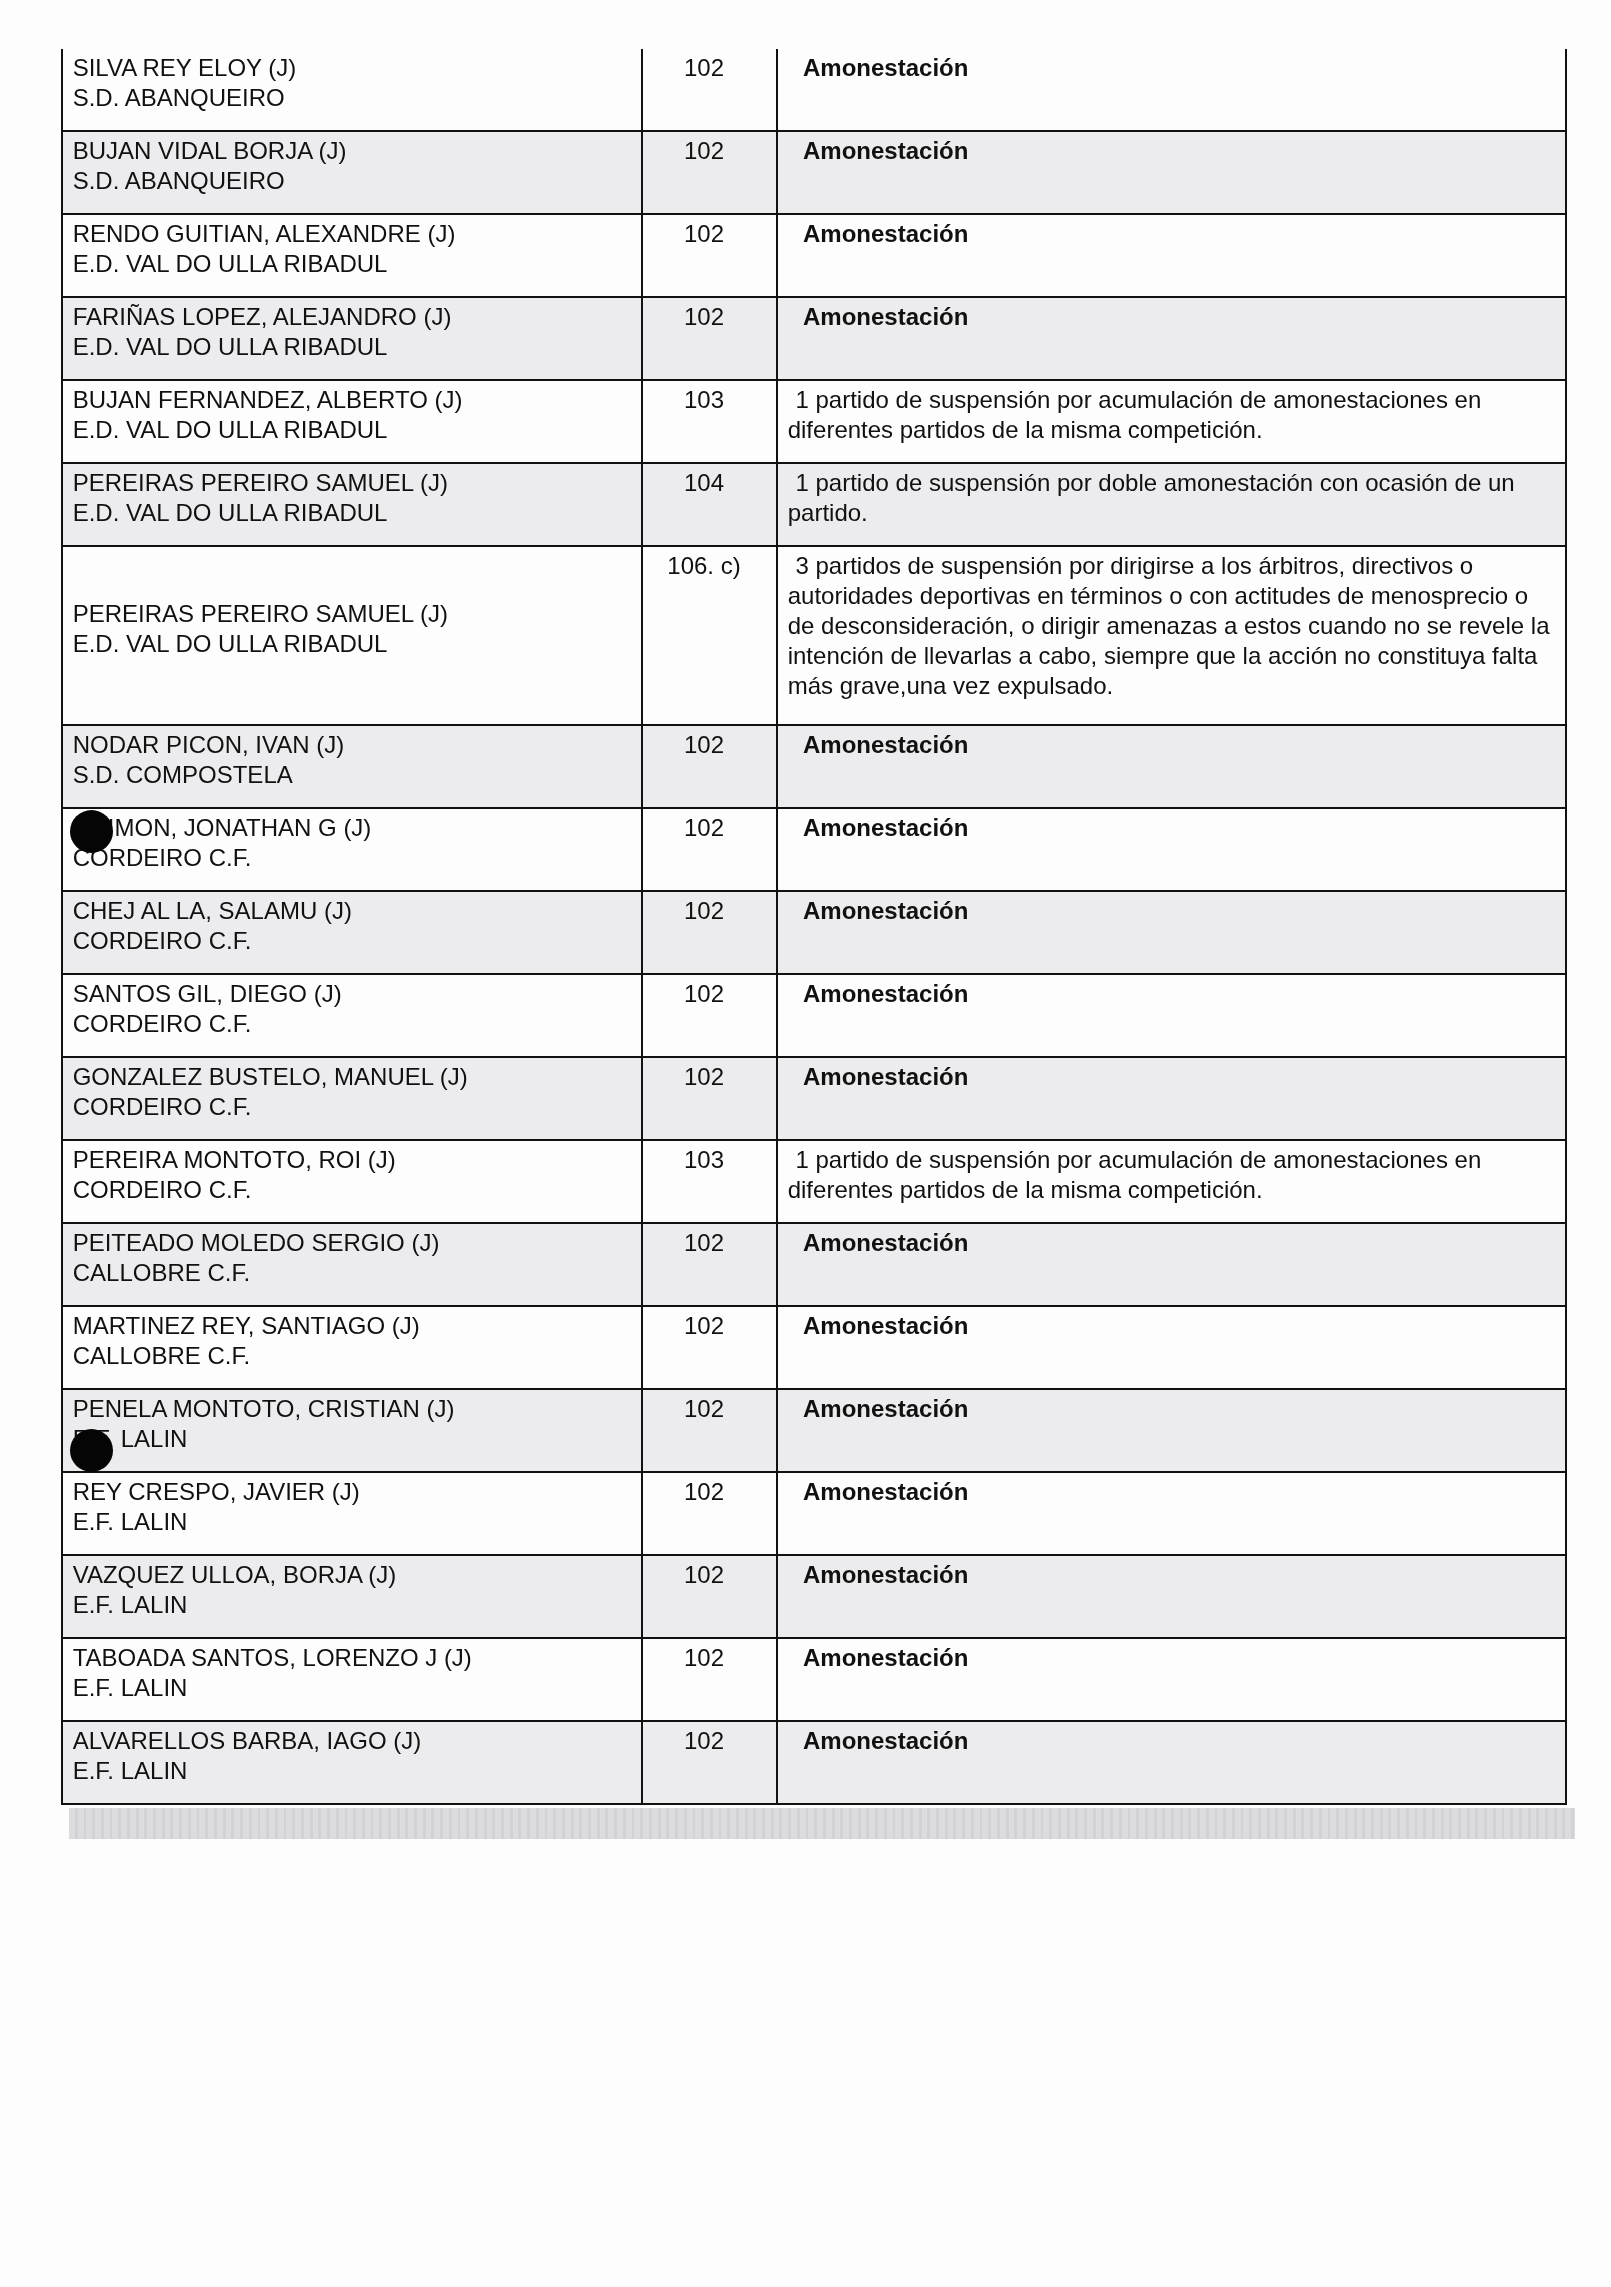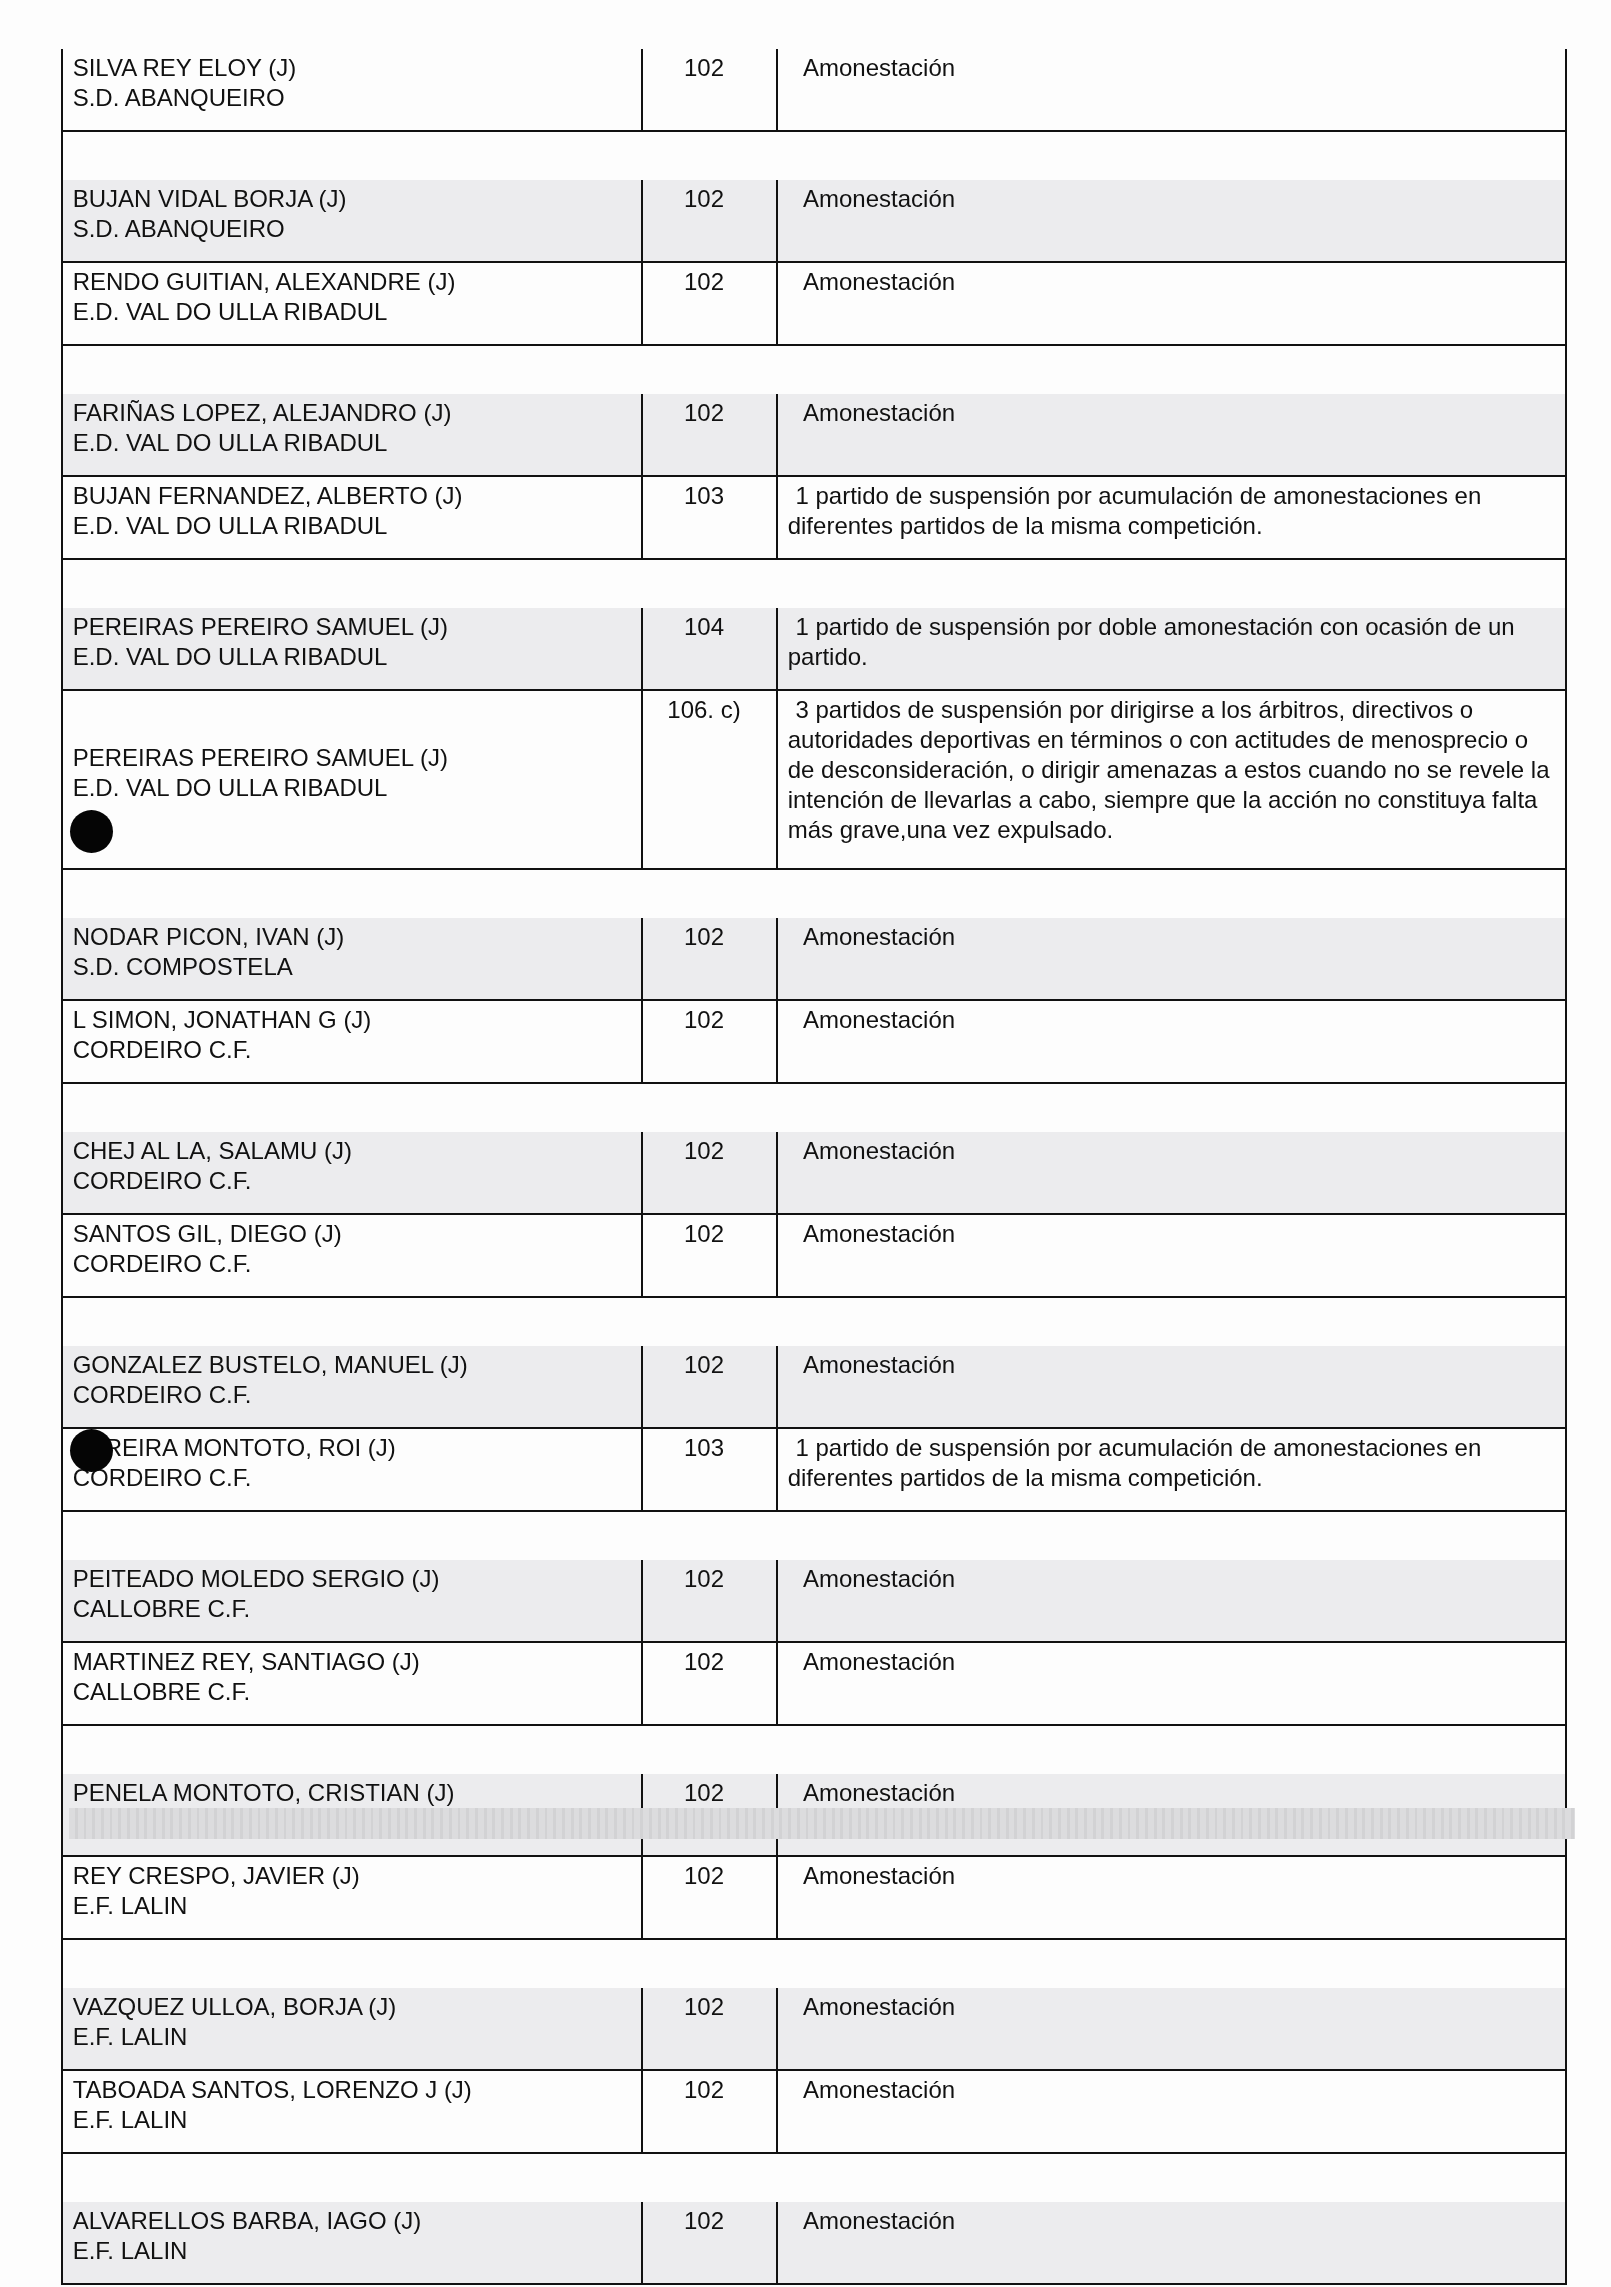--- a/index.html
+++ b/index.html
@@ -20,28 +20,28 @@
     box-sizing: border-box;
   }
   .row {
     display: grid;
     grid-template-columns: 580px 135px 1fr;
     border-bottom: 2.9px solid #111;
     box-sizing: border-box;
     height: 83px;
   }
   .row.tall { height: 179px; }
-  .row.shaded { background: #ececee; margin-top: 48px; }
+  .row.shaded { background: #ececee; }
   .cell { box-sizing: border-box; font-size: 24px; line-height: 30px; }
   .c-player { padding: 3.9px 0 0 9.7px; border-right: 2.9px solid #111; }
   .row.tall .c-player { padding-top: 52px; }
   .c-article { text-align: center; padding-top: 3.9px; border-right: 2.9px solid #111; padding-right: 11px; }
   .c-sanction { padding: 3.9px 13.6px 0 11.6px; }
   .c-sanction.multi { padding-top: 3.9px; font-size: 24px; line-height: 30px; text-indent: 7.8px; padding-left: 9.7px; border-radius: 24px; }
-  .c-sanction.single { padding-left: 25px; }
+  .c-sanction.single { padding-left: 25px; font-weight: bold; }
   .player-name, .club-name { display: block; white-space: nowrap; }
   .redaction-dot {
     position: absolute; width: 43px; height: 43px; border-radius: 50%;
     background: #050505;
   }
   #footer-band {
     position: absolute; left: 69px; top: 1808px; width: 1506px; height: 31px;
     background: repeating-linear-gradient(90deg, #dcdcde 0 5.8px, #d2d2d4 5.8px 8.7px);
   }
 </style>

